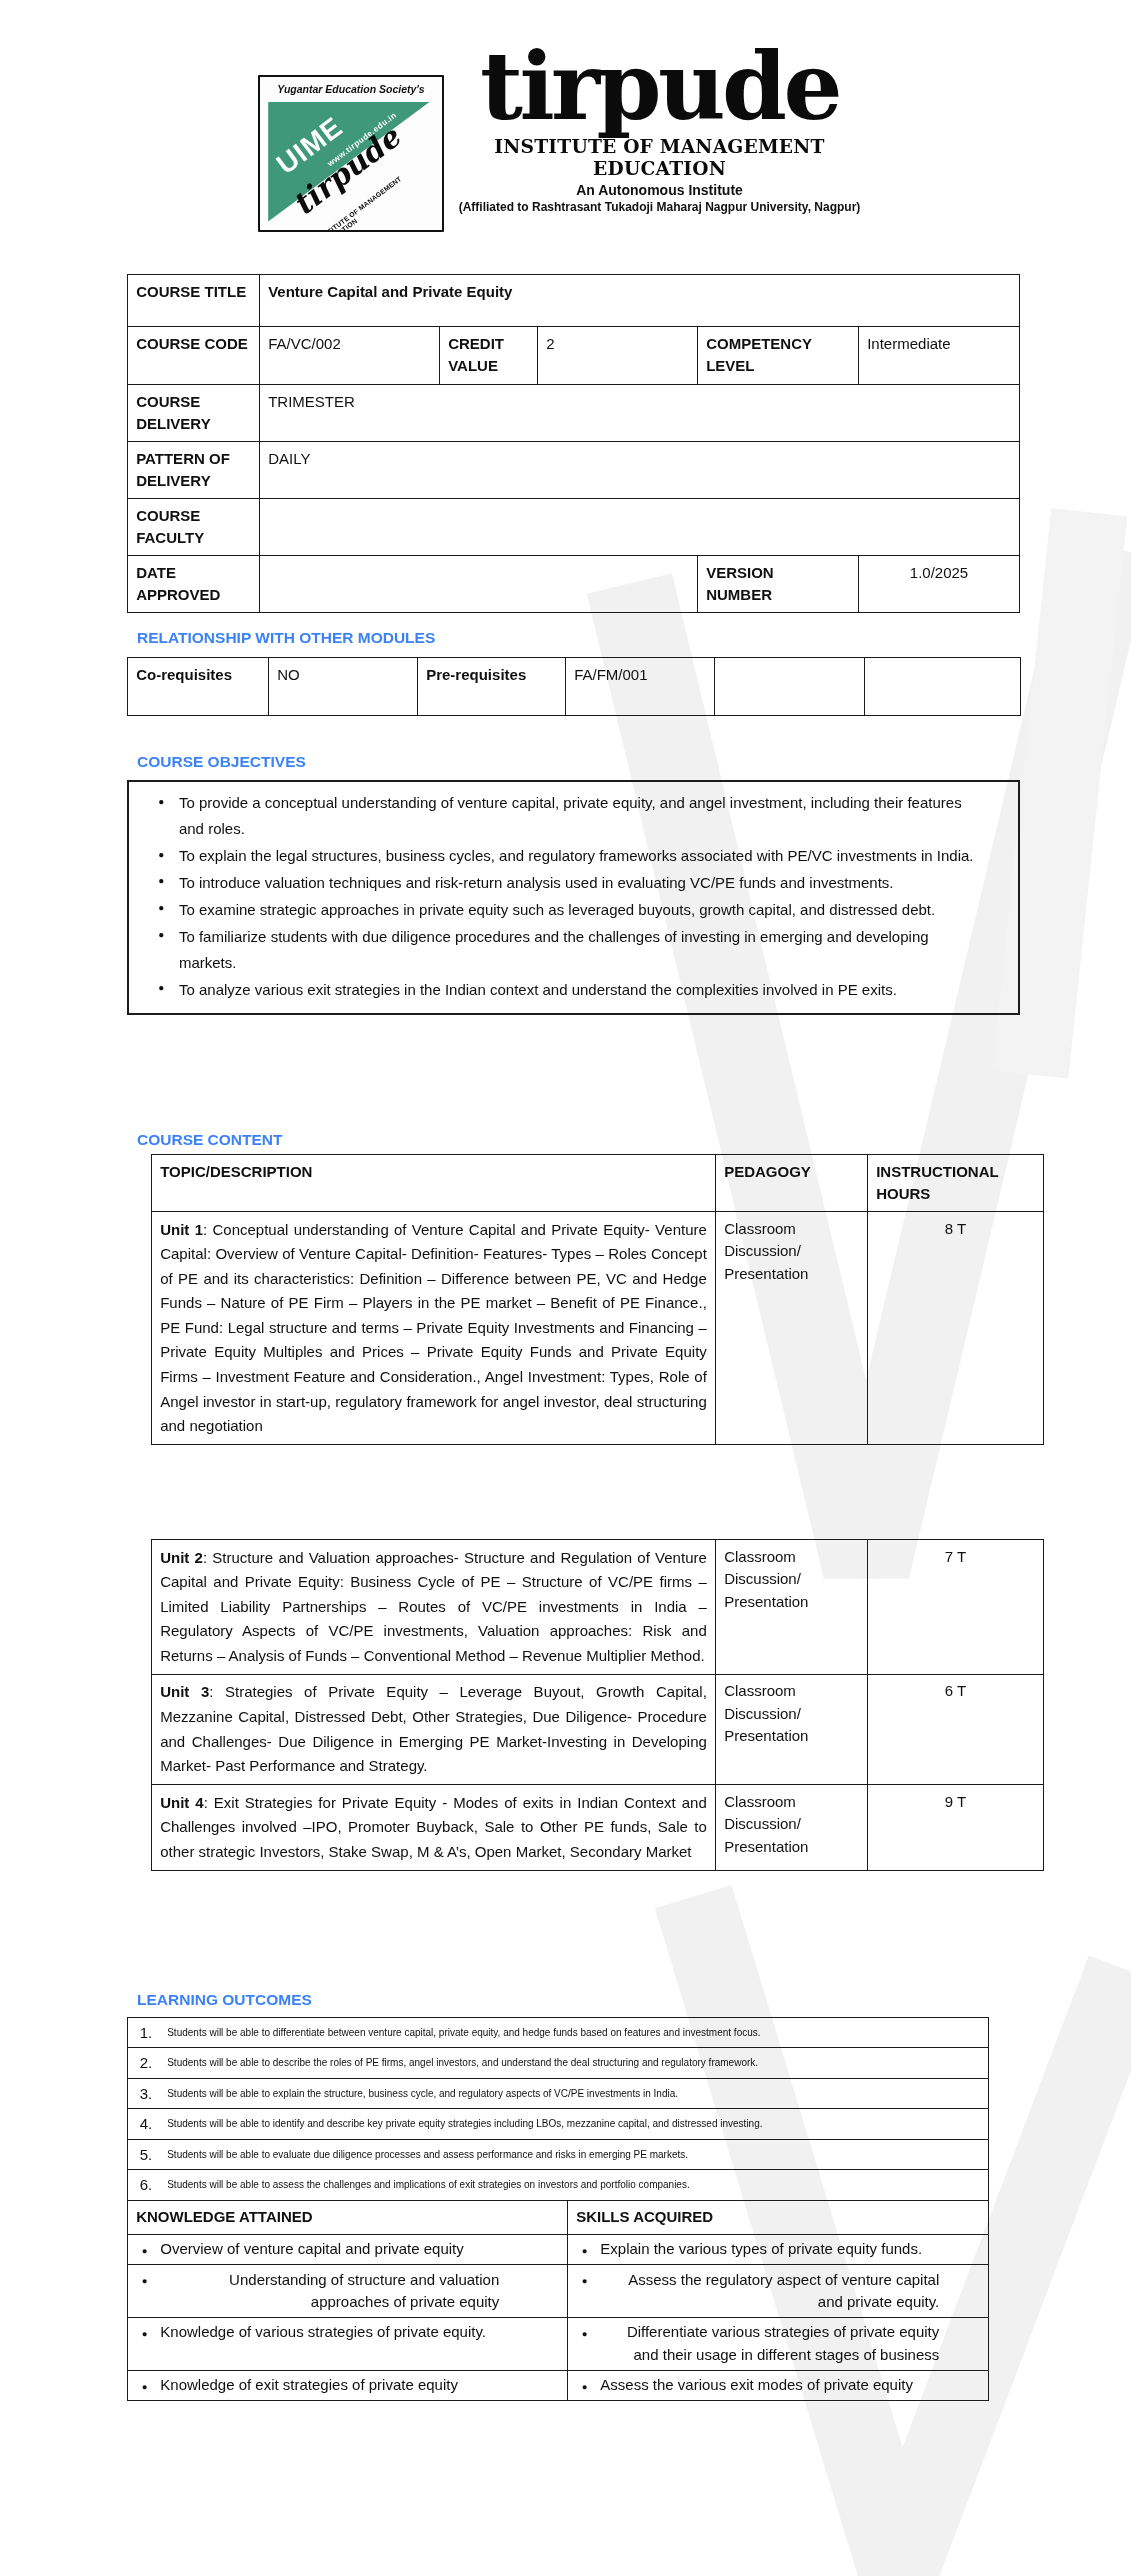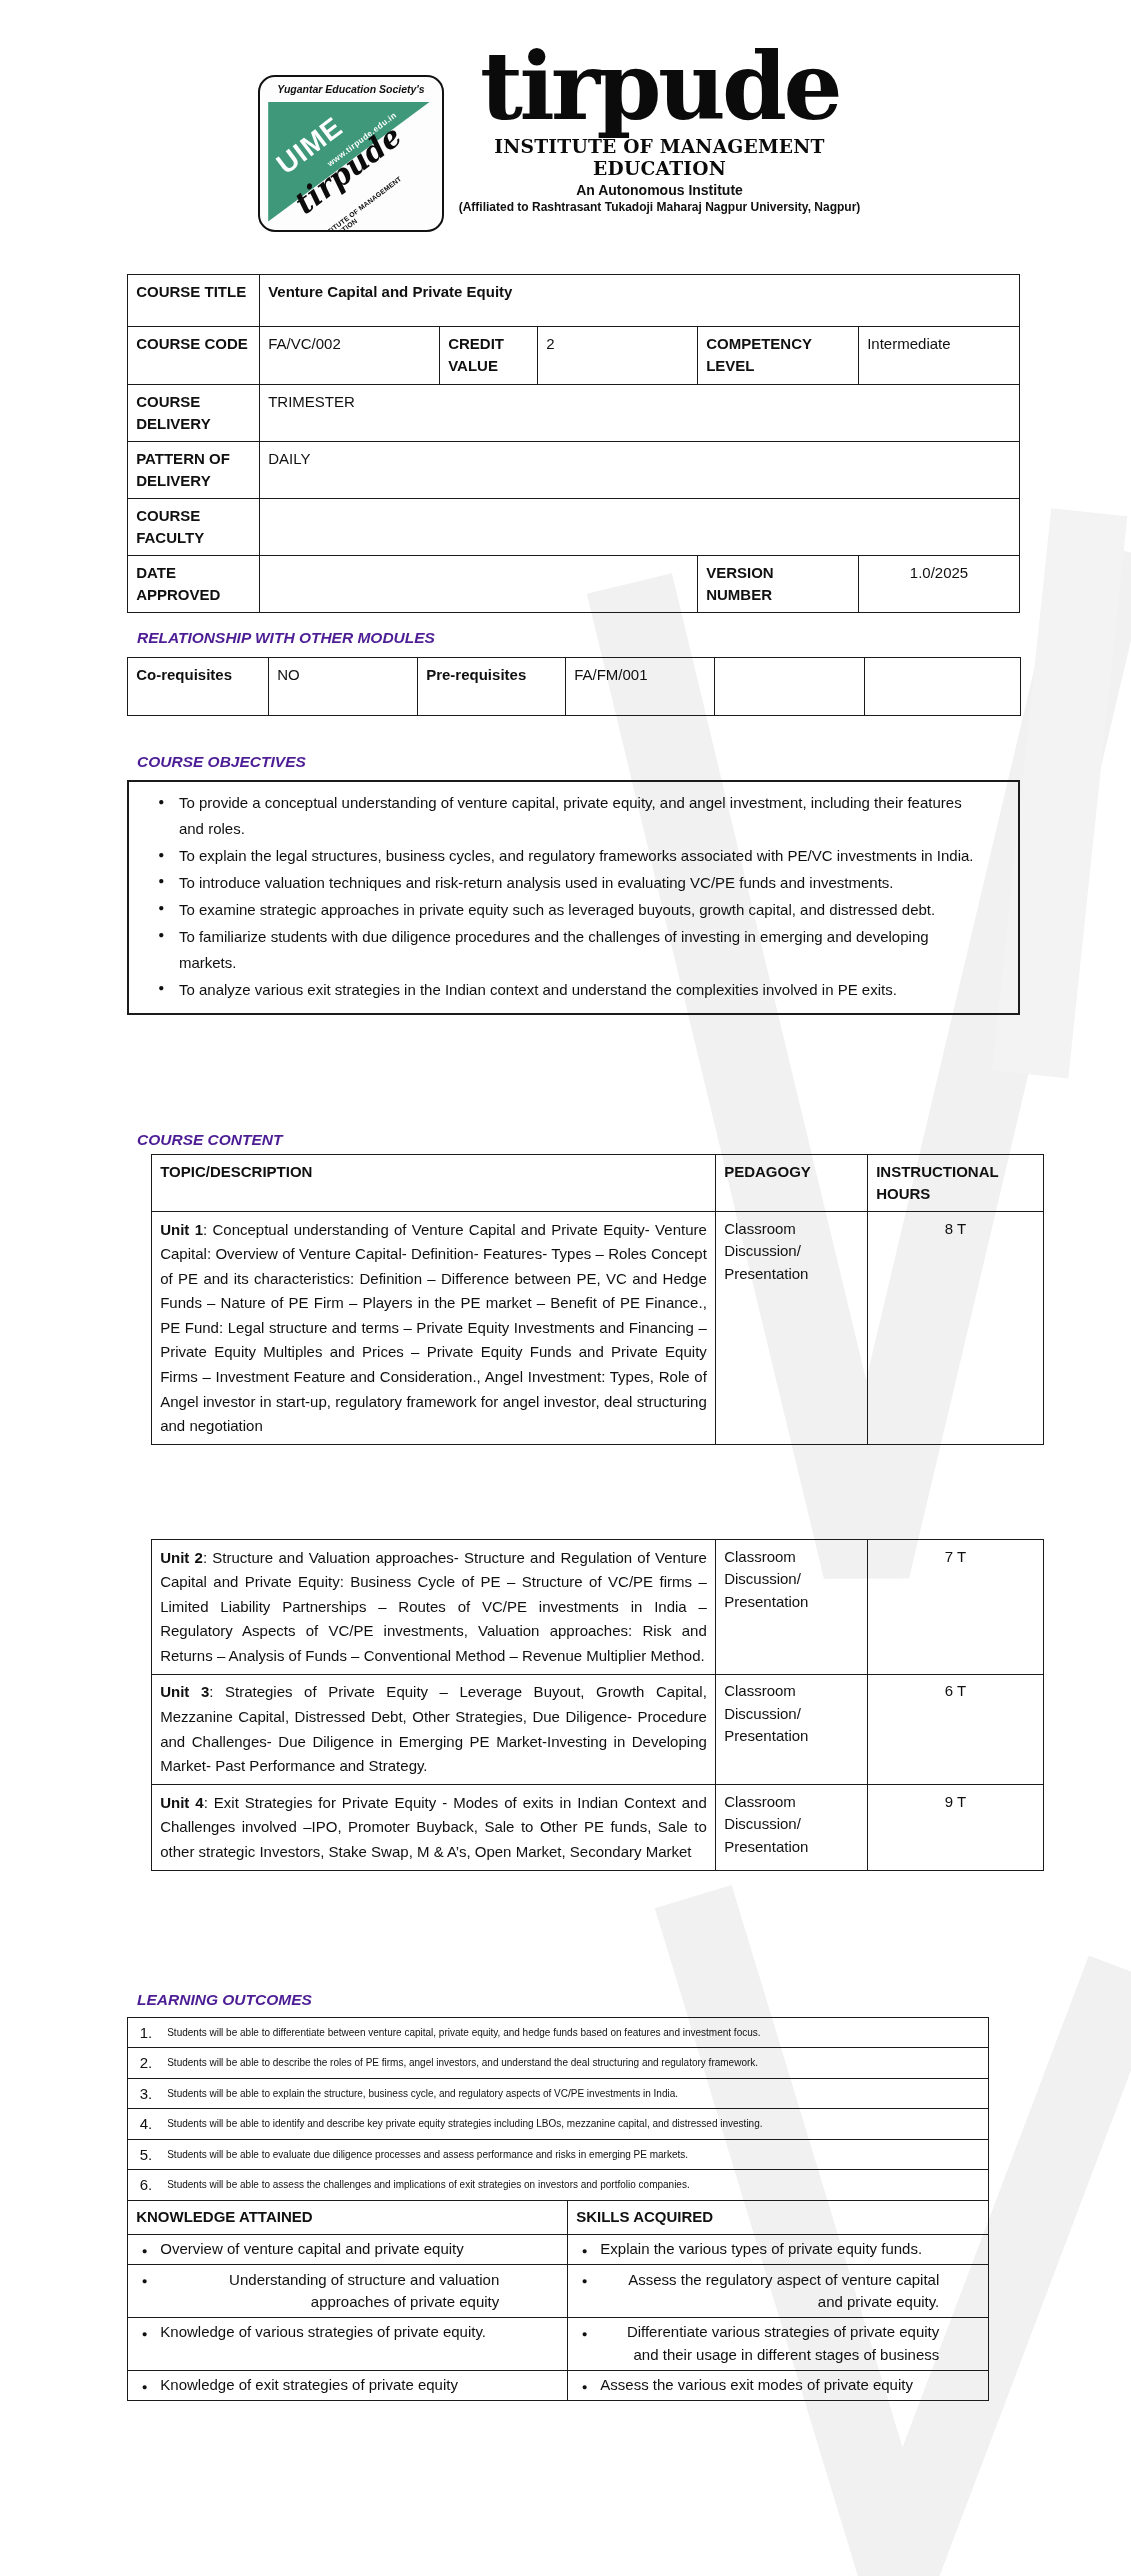--- a/index.html
+++ b/index.html
@@ -8,21 +8,21 @@
   .page {
     position:relative; width:1132px; height:2576px; margin:0 auto;
     background:#ffffff; overflow:hidden;
   }
   .wm { position:absolute; left:0; top:0; z-index:0; pointer-events:none; }
   .layer { position:relative; z-index:1; }
 
   
   .logo-box {
     position:absolute; left:258px; top:75px; width:186px; height:157px;
-    border:2.7px solid #111; border-radius:17px; background:#fdfdfd; overflow:hidden;
+    border:2.7px solid #111; border-radius:1px; background:#fdfdfd; overflow:hidden;
   }
   .logo-society {
     text-align:center; font-style:italic; font-weight:bold; font-size:10.5px;
     margin-top:6.4px; letter-spacing:0px; position:relative; z-index:3;
   }
   .logo-tri {
     position:absolute; left:8.2px; top:24.6px; width:162px; height:120px;
     background:#3e9879; clip-path:polygon(0 0, 100% 0, 0 100%); z-index:1;
   }
   .logo-acronym {
@@ -59,22 +59,21 @@
   
   table { border-collapse:collapse; table-layout:fixed; }
   td, th {
     border:1.8px solid #1b1b1b; vertical-align:top; padding:5.5px 8.2px;
     font-size:15px; line-height:1.5; text-align:left; font-weight:normal;
     overflow:hidden;
   }
   .lbl { font-weight:bold; }
   .sec-head {
     position:absolute; font-size:15.5px; font-weight:bold; letter-spacing:0px;
-    color:#4c1d95;
-    font-style:italic;
+    color:#3b82f6;
   }
 
   .t-info  { position:absolute; left:127px; top:274px; width:893px; }
   .t-rel   { position:absolute; left:127px; top:657px; width:893px; }
   .t-rel td { height:58px; }
 
   .obj-box {
     position:absolute; left:127px; top:780px; width:893px;
     border:2.3px solid #1b1b1b; padding:7.3px 12.8px 9px 22px;
   }

